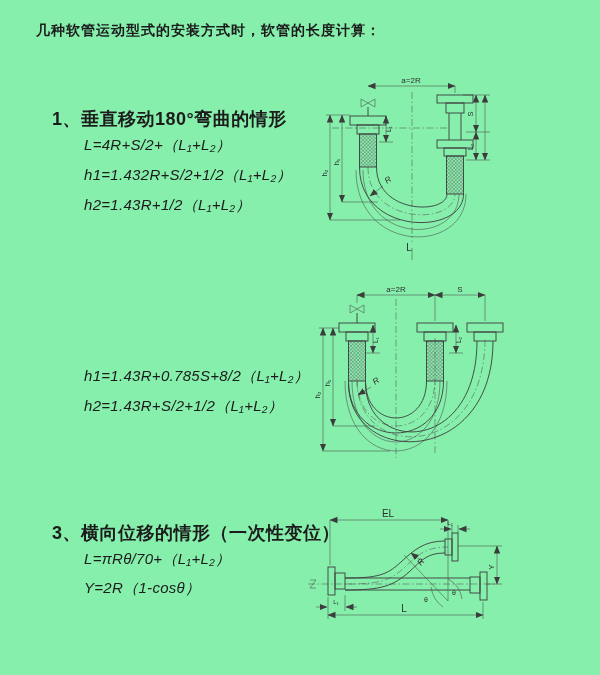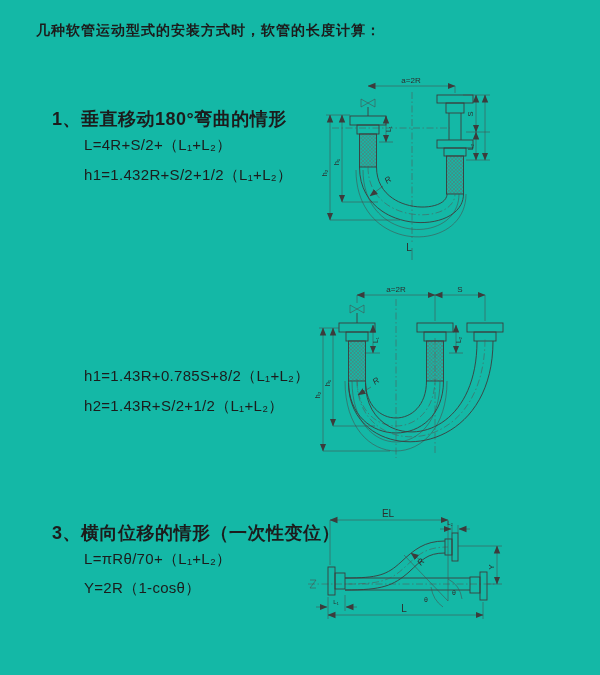--- a/index.html
+++ b/index.html
@@ -1,39 +1,40 @@
 <!DOCTYPE html>
 <html><head>
 <meta charset="utf-8">
 <style>
   html,body{margin:0;padding:0;background:#ffffff;}
   .page{
-    position:relative;width:600px;height:675px;background:#14b8a6;
+    position:relative;width:600px;height:675px;background:#86efac;
     font-family:"Liberation Sans","DejaVu Sans",sans-serif;color:#1c1c1c;overflow:hidden;
   }
   .title{position:absolute;left:36px;top:22px;font-size:14px;font-weight:600;letter-spacing:1px;}
   .sec-head{position:absolute;font-size:18px;font-weight:600;letter-spacing:.5px;}
-  .formula{position:absolute;font-size:15px;font-weight:400;letter-spacing:.3px;white-space:pre;}
+  .formula{position:absolute;font-size:15px;font-weight:400;letter-spacing:.3px;white-space:pre;font-style:italic;}
   svg{position:absolute;overflow:visible;}
   svg text{font-family:"Liberation Sans","DejaVu Sans",sans-serif;fill:#2e2e2e;}
   .dline{stroke:#3c3c3c;stroke-width:0.9;fill:none;}
   .dthin{stroke:#4a4a4a;stroke-width:0.55;fill:none;}
   .cline{stroke:#555;stroke-width:0.55;fill:none;stroke-dasharray:7 2.5 1.5 2.5;}
   .braid{stroke:#3c3c3c;stroke-width:0.9;}
 </style>
 </head>
 <body>
 
 <div class="page">
 
   <div class="title">几种软管运动型式的安装方式时，软管的长度计算：</div>
 
   <div class="sec-head" style="left:52px;top:107px">1、垂直移动180°弯曲的情形</div>
   <div class="formula" style="left:84px;top:136px">L=4R+S/2+（L₁+L₂）</div>
   <div class="formula" style="left:84px;top:166px">h1=1.432R+S/2+1/2（L₁+L₂）</div>
+  <div class="formula" style="left:84px;top:196px">h2=1.43R+1/2（L₁+L₂）</div>
 
   <div class="formula" style="left:84px;top:367px">h1=1.43R+0.785S+8/2（L₁+L₂）</div>
   <div class="formula" style="left:84px;top:397px">h2=1.43R+S/2+1/2（L₁+L₂）</div>
 
   <div class="sec-head" style="left:52px;top:521px">3、横向位移的情形（一次性变位）</div>
   <div class="formula" style="left:84px;top:550px">L=πRθ/70+（L₁+L₂）</div>
   <div class="formula" style="left:84px;top:579px">Y=2R（1-cosθ）</div>
 
   <svg style="left:300px;top:70px" width="300" height="200" viewBox="0 0 300 200">
     <defs>

